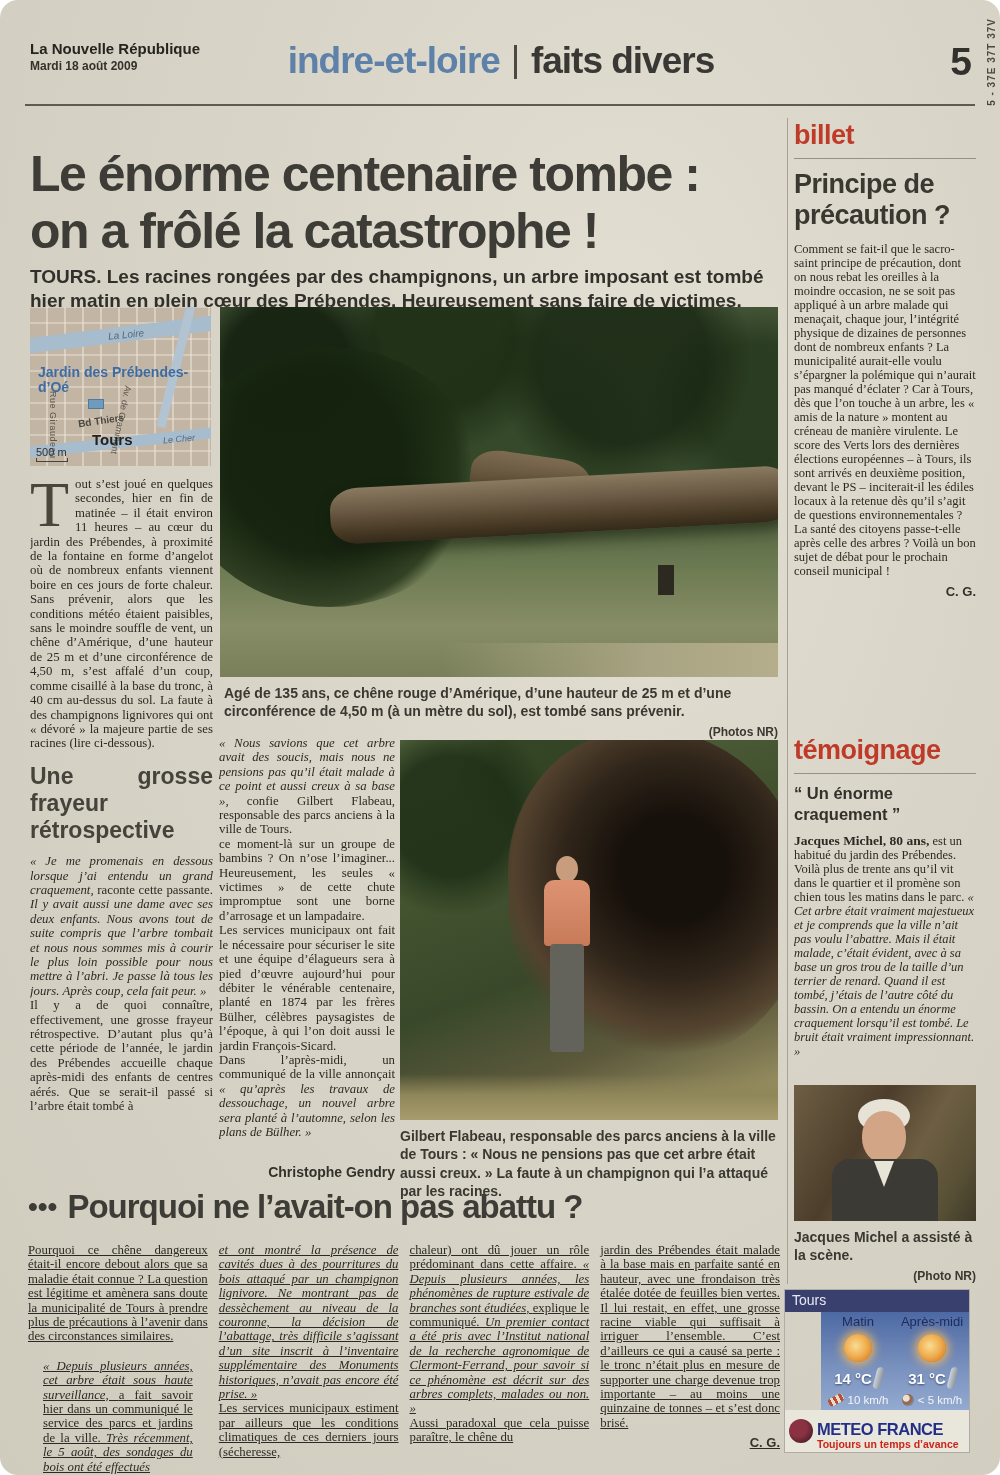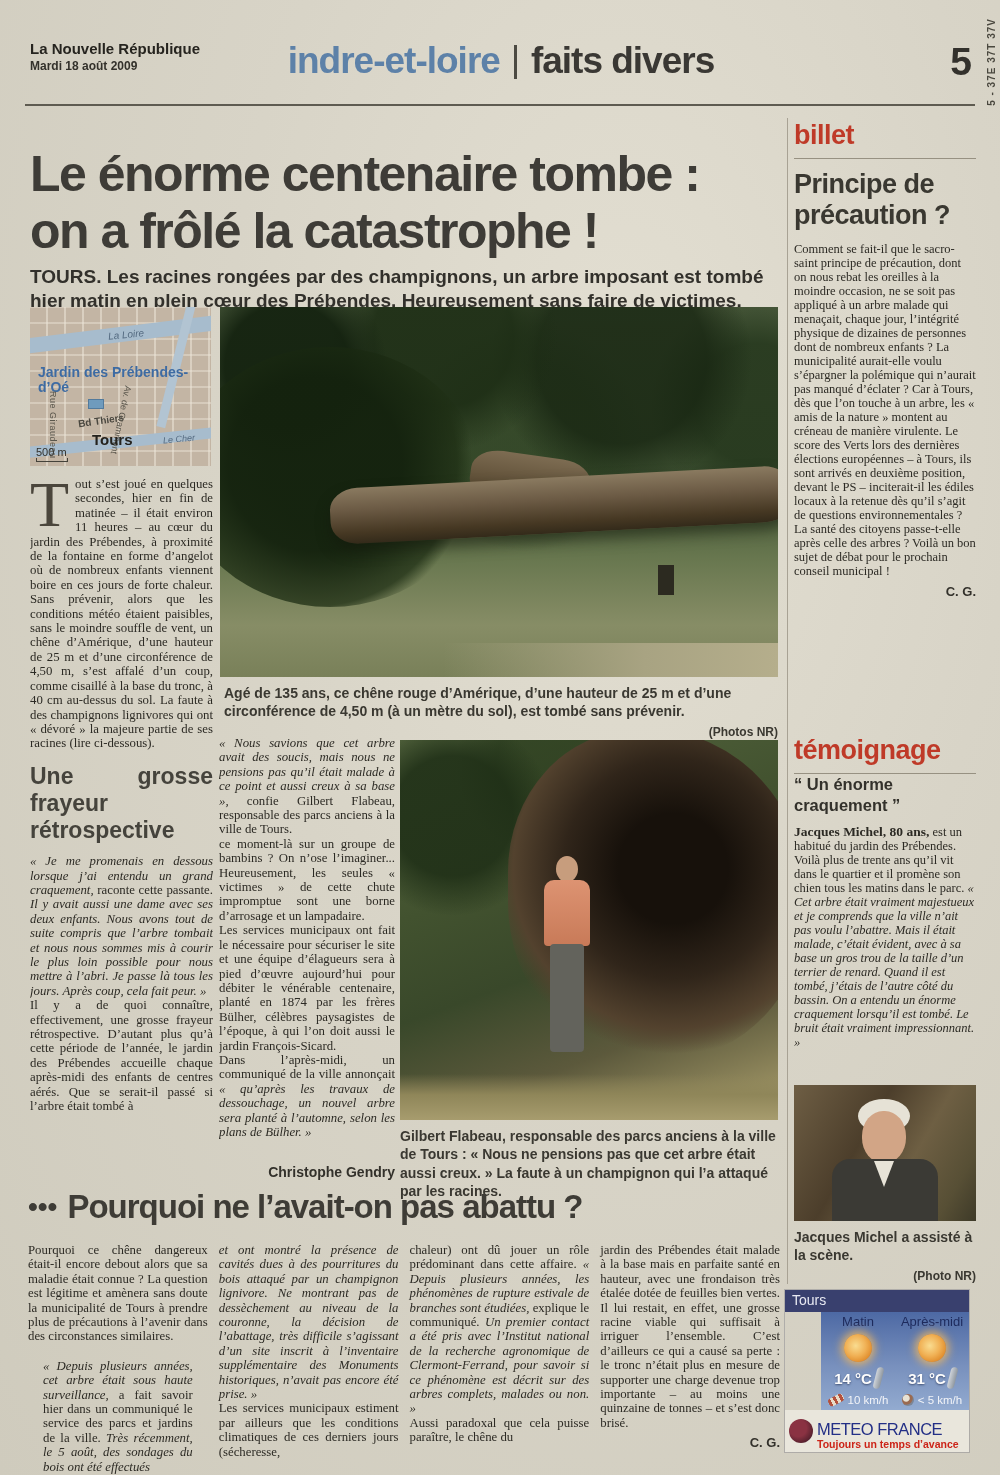--- a/index.html
+++ b/index.html
@@ -1,20 +1,20 @@
 <!DOCTYPE html>
 <html><head>
 <meta charset="utf-8">
 <style>
   html,body{margin:0;padding:0;}
   .page{
     position:relative; width:1000px; height:1475px; overflow:hidden;
     background:
       radial-gradient(ellipse at 62% 28%, #e3dfd2 0%, #d8d4c7 45%, #cfcbbd 100%);
-    font-family:"Liberation Serif", serif; color:#2d2b26;
+    font-family:"Liberation Serif", serif; color:#2d2b26;border-radius:18px;
   }
   
   .edge-text{position:absolute; right:3px; top:18px; writing-mode:vertical-rl; transform:rotate(180deg);
     font-family:"Liberation Sans",sans-serif; font-size:10px; font-weight:bold; color:#4a483f; letter-spacing:1px;}
   .masthead{position:absolute; left:30px; right:28px; top:40px; height:62px;}
   .mh-paper{font-family:"Liberation Sans",sans-serif; font-weight:bold; font-size:15px; color:#26241f;}
   .mh-date{font-family:"Liberation Sans",sans-serif; font-weight:bold; font-size:12px; color:#33312b; margin-top:2px;}
   .mh-center{position:absolute; left:0; right:0; top:0; text-align:center; white-space:nowrap;}
   .mh-sec-left{font-family:"Liberation Sans",sans-serif; font-weight:bold; font-size:37px; letter-spacing:-1px; color:#5d81a8;}
   .mh-divider{display:inline-block; width:3px; height:34px; background:#4c4a42; margin:0 14px; vertical-align:-6px;}
@@ -109,33 +109,33 @@
   .subhead{font-family:"Liberation Sans",sans-serif; font-weight:bold; font-size:23px; line-height:1.18; color:#45433c; margin:12px 0 10px 0;}
   .italic{font-style:italic;}
   .col-mid{position:absolute; left:219px; top:736px; width:176px; height:452px; overflow:hidden;}
   .byline{font-family:"Liberation Sans",sans-serif; font-weight:bold; font-size:14px; text-align:right; margin-top:26px; color:#33312b;}
 
   
   .bottom-head{position:absolute; left:28px; top:1188px; width:755px;
     font-family:"Liberation Sans",sans-serif; font-weight:bold; font-size:33px; letter-spacing:-1px; color:#3e3c36;}
   .bottom-head .bullets{font-size:28px; letter-spacing:0; margin-right:10px; vertical-align:2px;}
   .bottom-cols{position:absolute; left:28px; top:1243px; width:752px; height:232px; display:flex; gap:11px; overflow:hidden;}
-  .bottom-cols .bcol{flex:1;}
+  .bottom-cols .bcol{flex:1;text-decoration:underline;}
   .sig{font-family:"Liberation Sans",sans-serif; font-weight:bold; font-size:13px; text-align:right; margin-top:6px; color:#33312b;}
 
   
   .sidebar{position:absolute; left:794px; top:118px; width:182px; height:1357px;}
   .rubric{font-family:"Liberation Sans",sans-serif; font-weight:bold; font-size:27px; letter-spacing:-0.5px; color:#bf3a28;
     border-bottom:1px solid #979182; padding-bottom:7px;}
   .sb-billet{position:absolute; left:0; top:2px; width:182px;}
   .billet-head{font-family:"Liberation Sans",sans-serif; font-size:27px; line-height:1.13; color:#3a3831; margin:10px 0 12px 0; letter-spacing:-0.5px;}
   .sbtext{font-size:12.5px; line-height:14px; color:#2c2a24;}
   .billet-body{max-height:458px; overflow:hidden;}
   .sb-temoignage{position:absolute; left:0; top:617px; width:182px;}
-  .quote-title{font-family:"Liberation Sans",sans-serif; font-weight:bold; font-size:16.5px; line-height:1.25; color:#33312b; margin:0 0 10px 0;}
+  .quote-title{font-family:"Liberation Sans",sans-serif; font-weight:bold; font-size:16.5px; line-height:1.25; color:#33312b; margin:9px 0 10px 0;}
   .lead-name{font-weight:bold; font-size:13.5px;}
   .temo-body{max-height:262px; overflow:hidden;}
   .sb-photo3{position:absolute; left:0; top:967px;}
   .sb-caption3{position:absolute; left:0; top:1110px; width:182px;}
 
   
   .weather{position:absolute; left:-9px; top:1172px; width:184px; height:162px; font-family:"Liberation Sans",sans-serif;
     box-shadow:0 0 0 1px rgba(90,90,110,.3);}
   .wx-header{height:22px; background:#39406e; color:#e8e9f2; font-size:14px; padding:2px 0 0 7px; box-sizing:border-box;}
   .wx-body{height:98px; background:linear-gradient(180deg,#4d69a4 0%,#7890bd 55%,#93abd0 100%);
@@ -148,21 +148,21 @@
   .wx-thermo{display:inline-block; width:7px; height:22px; border-radius:4px; background:linear-gradient(90deg,#cfd4da,#8f979f); transform:rotate(14deg);}
   .wx-wind{color:#f2f4f8; font-size:11.5px; display:flex; align-items:center; gap:4px;}
   .wx-windicon1{display:inline-block; width:16px; height:8px; border-radius:3px; transform:rotate(-28deg);
     background:repeating-linear-gradient(90deg,#b4513c 0 3px,#e8dcc8 3px 6px);}
   .wx-windicon2{display:inline-block; width:12px; height:12px; border-radius:50%;
     background:radial-gradient(circle at 35% 35%, #e8e2d4 0 3px, #9a6a50 4px 6px, #7a8698 7px);}
   .wx-footer{height:42px; background:#e9e6dc; display:flex; align-items:center; padding-left:4px; box-sizing:border-box;}
   .wx-globe{width:24px; height:24px; border-radius:50%; flex:0 0 24px;
     background:radial-gradient(circle at 38% 38%, #8a3242 0 40%, #5c2330 70%, #2c2348 100%);}
   .wx-brandwrap{margin-left:4px; line-height:1;}
-  .wx-brand{color:#232f86; font-weight:normal; font-size:16.5px; letter-spacing:-0.5px;margin-top:8px;}
+  .wx-brand{color:#232f86; font-weight:bold; font-size:16.5px; letter-spacing:-0.5px;margin-top:8px;}
   .wx-slogan{color:#cc2418; font-weight:bold; font-size:10.5px; margin-top:2px;}
 </style>
 </head>
 <body>
 
 <div class="page">
 
   <div class="edge-text">5 - 37E 37T 37V</div>
 
   <header class="masthead">

